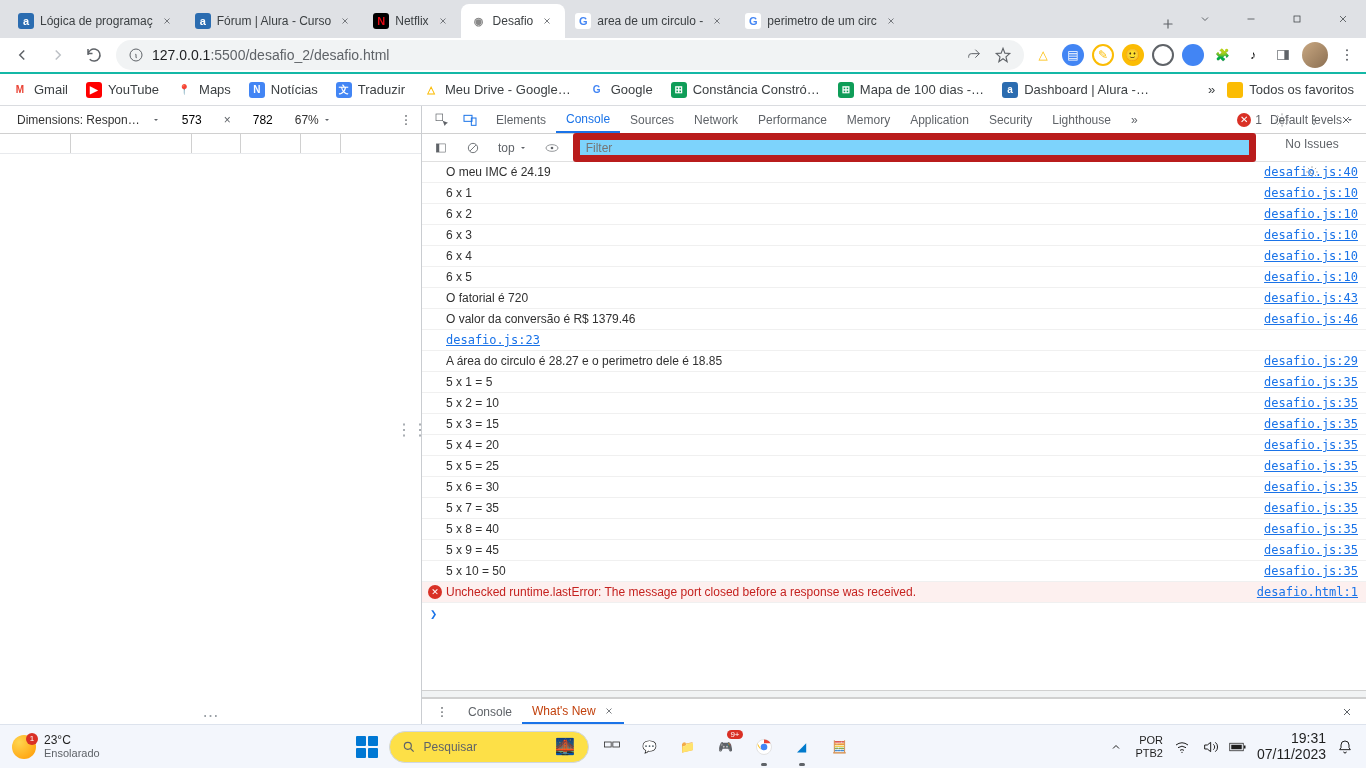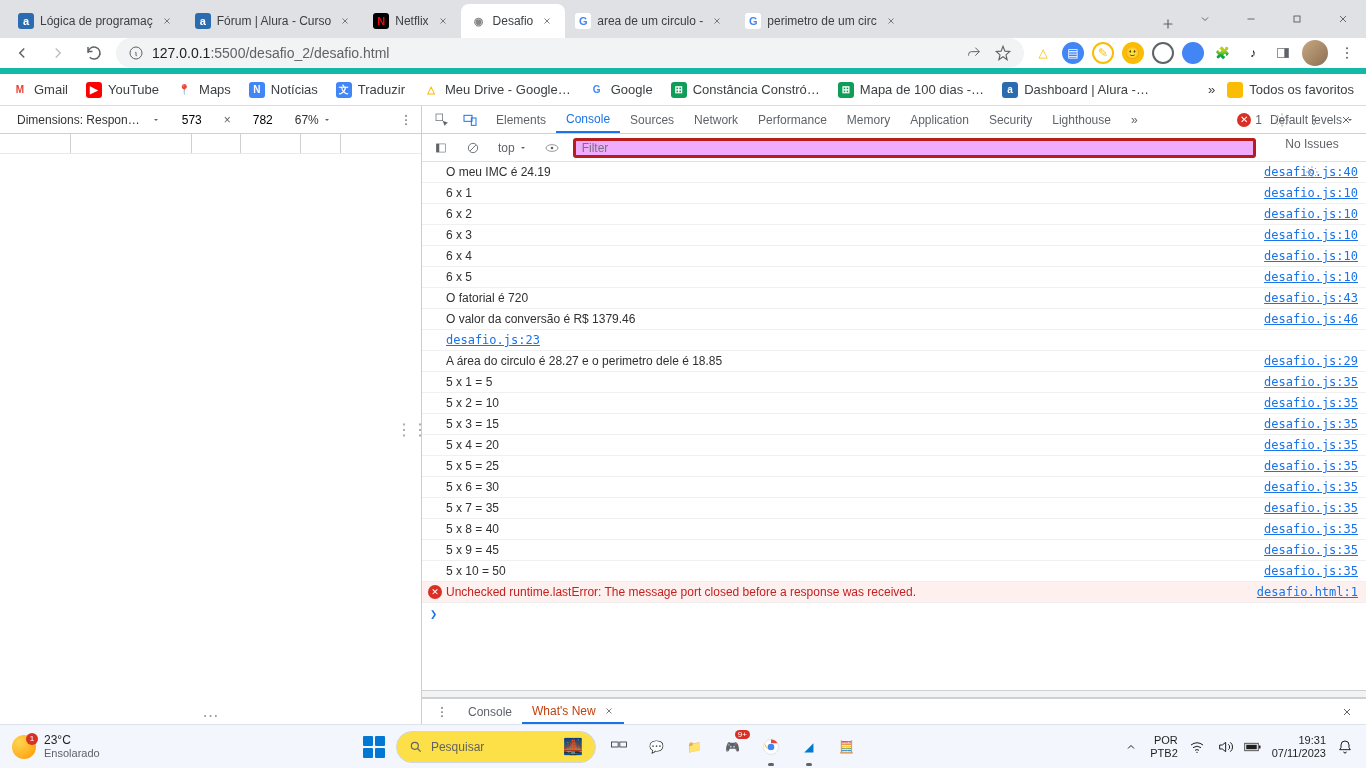--- a/index.html
+++ b/index.html
@@ -13,21 +13,21 @@
 .tab-favicon { width: 16px; height: 16px; display: flex; align-items: center; justify-content: center; border-radius: 3px; flex-shrink: 0; }
 .tab-title { white-space: nowrap; overflow: hidden; text-overflow: ellipsis; max-width: 120px; }
 .tab-close { width: 16px; height: 16px; display: flex; align-items: center; justify-content: center; color: #5f6368; flex-shrink: 0; }
 .tab-close svg { width: 10px; height: 10px; }
 .newtab { width: 28px; height: 28px; display: flex; align-items: center; justify-content: center; color: #5f6368; margin-left: 4px; }
 .winbtns { display: flex; align-items: center; height: 100%; }
 .winbtn { width: 46px; height: 30px; display: flex; align-items: center; justify-content: center; color: #3c4043; }
 .winbtn svg { width: 12px; height: 12px; }
 
 
-.toolbar { height: 36px; background: #fff; display: flex; align-items: center; padding: 0 8px; gap: 8px; border-bottom: 6px solid #14b8a6; }
+.toolbar { height: 36px; background: #fff; display: flex; align-items: center; padding: 0 8px; gap: 8px; border-bottom: 2px solid #14b8a6; }
 .nav-btn { width: 28px; height: 28px; display: flex; align-items: center; justify-content: center; color: #5f6368; border-radius: 50%; }
 .nav-btn.disabled { color: #bdc1c6; }
 .omnibox { flex: 1; height: 30px; background: #f1f3f4; border-radius: 15px; display: flex; align-items: center; padding: 0 12px; gap: 8px; font-size: 14px; color: #202124; }
 .omnibox-info { width: 16px; height: 16px; display: flex; align-items: center; justify-content: center; }
 .url-host { color: #202124; }
 .url-port { color: #5f6368; }
 .omni-right { display: flex; align-items: center; gap: 12px; margin-left: auto; color: #5f6368; }
 .ext-icons { display: flex; align-items: center; gap: 8px; }
 .ext-icon { width: 22px; height: 22px; display: flex; align-items: center; justify-content: center; border-radius: 50%; font-size: 12px; }
 .avatar { width: 26px; height: 26px; border-radius: 50%; background: linear-gradient(135deg,#c9a882,#8b6f52); }
@@ -64,21 +64,21 @@
 .dt-header-btn.active { color: #1a73e8; }
 .dt-tab { padding: 0 10px; height: 100%; display: flex; align-items: center; cursor: pointer; }
 .dt-tab.active { color: #1a73e8; border-bottom: 2px solid #1a73e8; margin-bottom: -1px; }
 .dt-header-right { margin-left: auto; display: flex; align-items: center; gap: 8px; }
 .err-badge { display: flex; align-items: center; gap: 4px; }
 .err-circle { width: 14px; height: 14px; border-radius: 50%; background: #d93025; color: #fff; font-size: 10px; display: flex; align-items: center; justify-content: center; }
 
 .console-toolbar { height: 28px; border-bottom: 1px solid #e0e0e0; display: flex; align-items: center; padding: 0 8px; gap: 10px; font-size: 12px; color: #5f6368; }
 .ct-btn { width: 22px; height: 22px; display: flex; align-items: center; justify-content: center; }
 .ct-select { display: flex; align-items: center; gap: 4px; padding: 0 4px; }
-.ct-filter { flex: 1; height: 20px; border: 3px solid #b91c1c; border-radius: 3px; padding: 0 6px; font-size: 12px; color: #5f6368; background: #f0abfc; }
+.ct-filter { flex: 1; height: 29px; border: 7px solid #b91c1c; border-radius: 3px; padding: 0 6px; font-size: 12px; color: #5f6368; background: #7dd3fc; }
 .ct-right { display: flex; align-items: center; gap: 10px; flex-direction: column; }
 
 .console-messages { flex: 1; overflow-y: auto; font-family: Consolas, "Courier New", monospace; font-size: 12px; color: #303030; }
 .msg { display: flex; border-bottom: 1px solid #f0f0f0; padding: 3px 8px 3px 24px; position: relative; min-height: 20px; align-items: center; }
 .msg-text { flex: 1; white-space: pre; }
 .msg-src { color: #1a73e8; text-decoration: underline; cursor: pointer; font-family: Consolas, monospace; }
 .msg.error { background: #fdf0ef; color: #c5221f; }
 .msg.error .msg-src { color: #1a73e8; }
 .msg-err-icon { position: absolute; left: 6px; width: 14px; height: 14px; border-radius: 50%; background: #d93025; color: #fff; display: flex; align-items: center; justify-content: center; font-size: 9px; font-family: Arial; }
 .prompt { padding: 4px 8px; color: #1a73e8; font-family: Consolas, monospace; }
@@ -98,21 +98,21 @@
 .weather-temp { font-size: 12px; }
 .weather-desc { font-size: 11px; color: #5f6368; }
 .task-center { flex: 1; display: flex; align-items: center; justify-content: center; gap: 8px; }
 .start-btn { width: 28px; height: 28px; display: grid; grid-template-columns: 1fr 1fr; grid-template-rows: 1fr 1fr; gap: 2px; padding: 3px; }
 .start-btn span { border-radius: 1px; }
 .search-box { height: 32px; width: 200px; background: #fde047; border: 1px solid #d0d7e2; border-radius: 16px; display: flex; align-items: center; padding: 0 12px; gap: 8px; color: #5f6368; }
 .task-icon { width: 30px; height: 30px; display: flex; align-items: center; justify-content: center; border-radius: 4px; position: relative; }
 .task-icon.active::after { content: ""; position: absolute; bottom: -4px; left: 50%; transform: translateX(-50%); width: 6px; height: 3px; border-radius: 2px; background: #5f6368; }
 .tray { display: flex; align-items: center; gap: 10px; color: #1f1f1f; }
 .tray-lang { line-height: 1.1; text-align: right; font-size: 11px; }
-.tray-time { line-height: 1.1; text-align: right; font-size: 11px; }
+.tray-time { line-height: 1.1; text-align: right; font-size: 14px; }
 .tray-icon { width: 18px; height: 18px; display: flex; align-items: center; justify-content: center; }
 
 svg { display: block; }
 </style>
 </head>
 <body>
 
 <div class="titlebar">
   <div class="tabs" id="tabs">
       <div class="tab">

